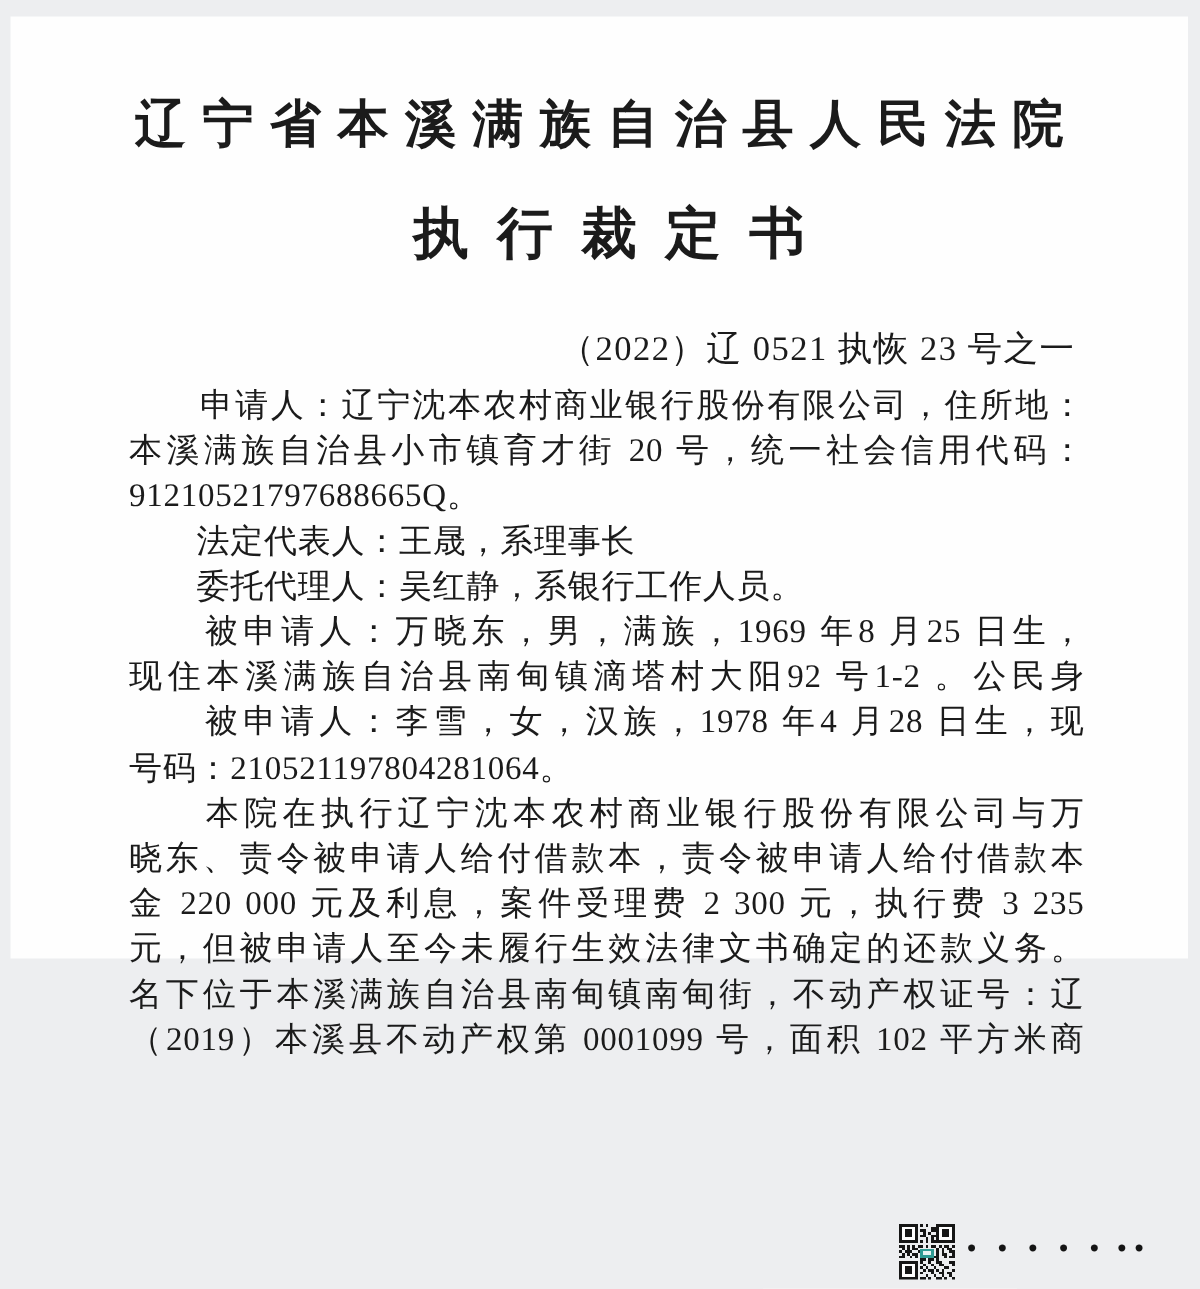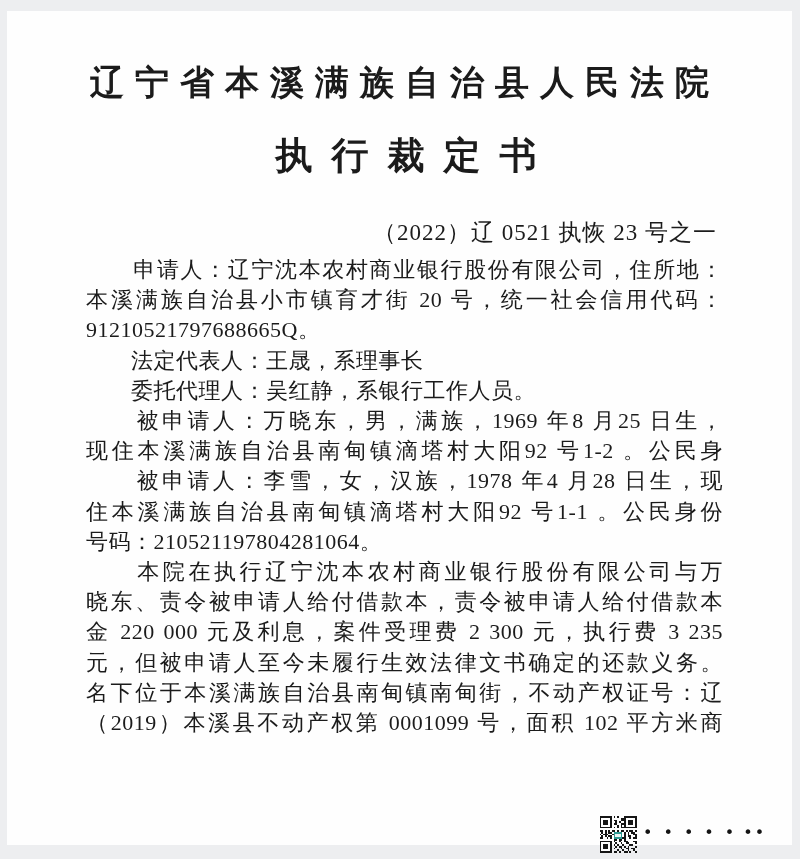--- a/index.html
+++ b/index.html
@@ -15,21 +15,21 @@
     position: relative;
     width: 800px;
     height: 859px;
     background: #edeef0;
   }
   .page {
     position: absolute;
     left: 7px;
     top: 11px;
     width: 785px;
-    height: 834px;
+    height: 628px;
     background: #fefefe;
     color: #1b1b1b;
   }
   .court {
     position: absolute;
     top: 49px;
     left: 0;
     right: 0;
     text-align: center;
     font-size: 34px;
@@ -116,21 +116,20 @@
 
     <div class="docbody">
         <p class="bodyline fill">　　申请人：辽宁沈本农村商业银行股份有限公司，住所地：</p>
         <p class="bodyline fill">本溪满族自治县小市镇育才街 20 号，统一社会信用代码：</p>
         <p class="bodyline">91210521797688665Q。</p>
         <p class="bodyline">　　法定代表人：王晟，系理事长</p>
         <p class="bodyline">　　委托代理人：吴红静，系银行工作人员。</p>
         <p class="bodyline fill">　　被申请人：万晓东，男，满族，1969 年8 月25 日生，</p>
         <p class="bodyline fill">现住本溪满族自治县南甸镇滴塔村大阳92 号1-2 。公民身</p>
         <p class="bodyline fill">　　被申请人：李雪，女，汉族，1978 年4 月28 日生，现</p>
-        <p class="bodyline fill">住本溪满族自治县南甸镇滴塔村大阳92 号1-1 。公民身份</p>
         <p class="bodyline">号码：210521197804281064。</p>
         <p class="bodyline fill">　　本院在执行辽宁沈本农村商业银行股份有限公司与万</p>
         <p class="bodyline fill">晓东、责令被申请人给付借款本，责令被申请人给付借款本</p>
         <p class="bodyline fill">金 220 000 元及利息，案件受理费 2 300 元，执行费 3 235</p>
         <p class="bodyline fill">元，但被申请人至今未履行生效法律文书确定的还款义务。</p>
         <p class="bodyline fill">名下位于本溪满族自治县南甸镇南甸街，不动产权证号：辽</p>
         <p class="bodyline fill">（2019）本溪县不动产权第 0001099 号，面积 102 平方米商</p>
       </div>
 
     <svg class="qr" viewBox="0 0 21 21" shape-rendering="crispEdges" aria-hidden="true">

